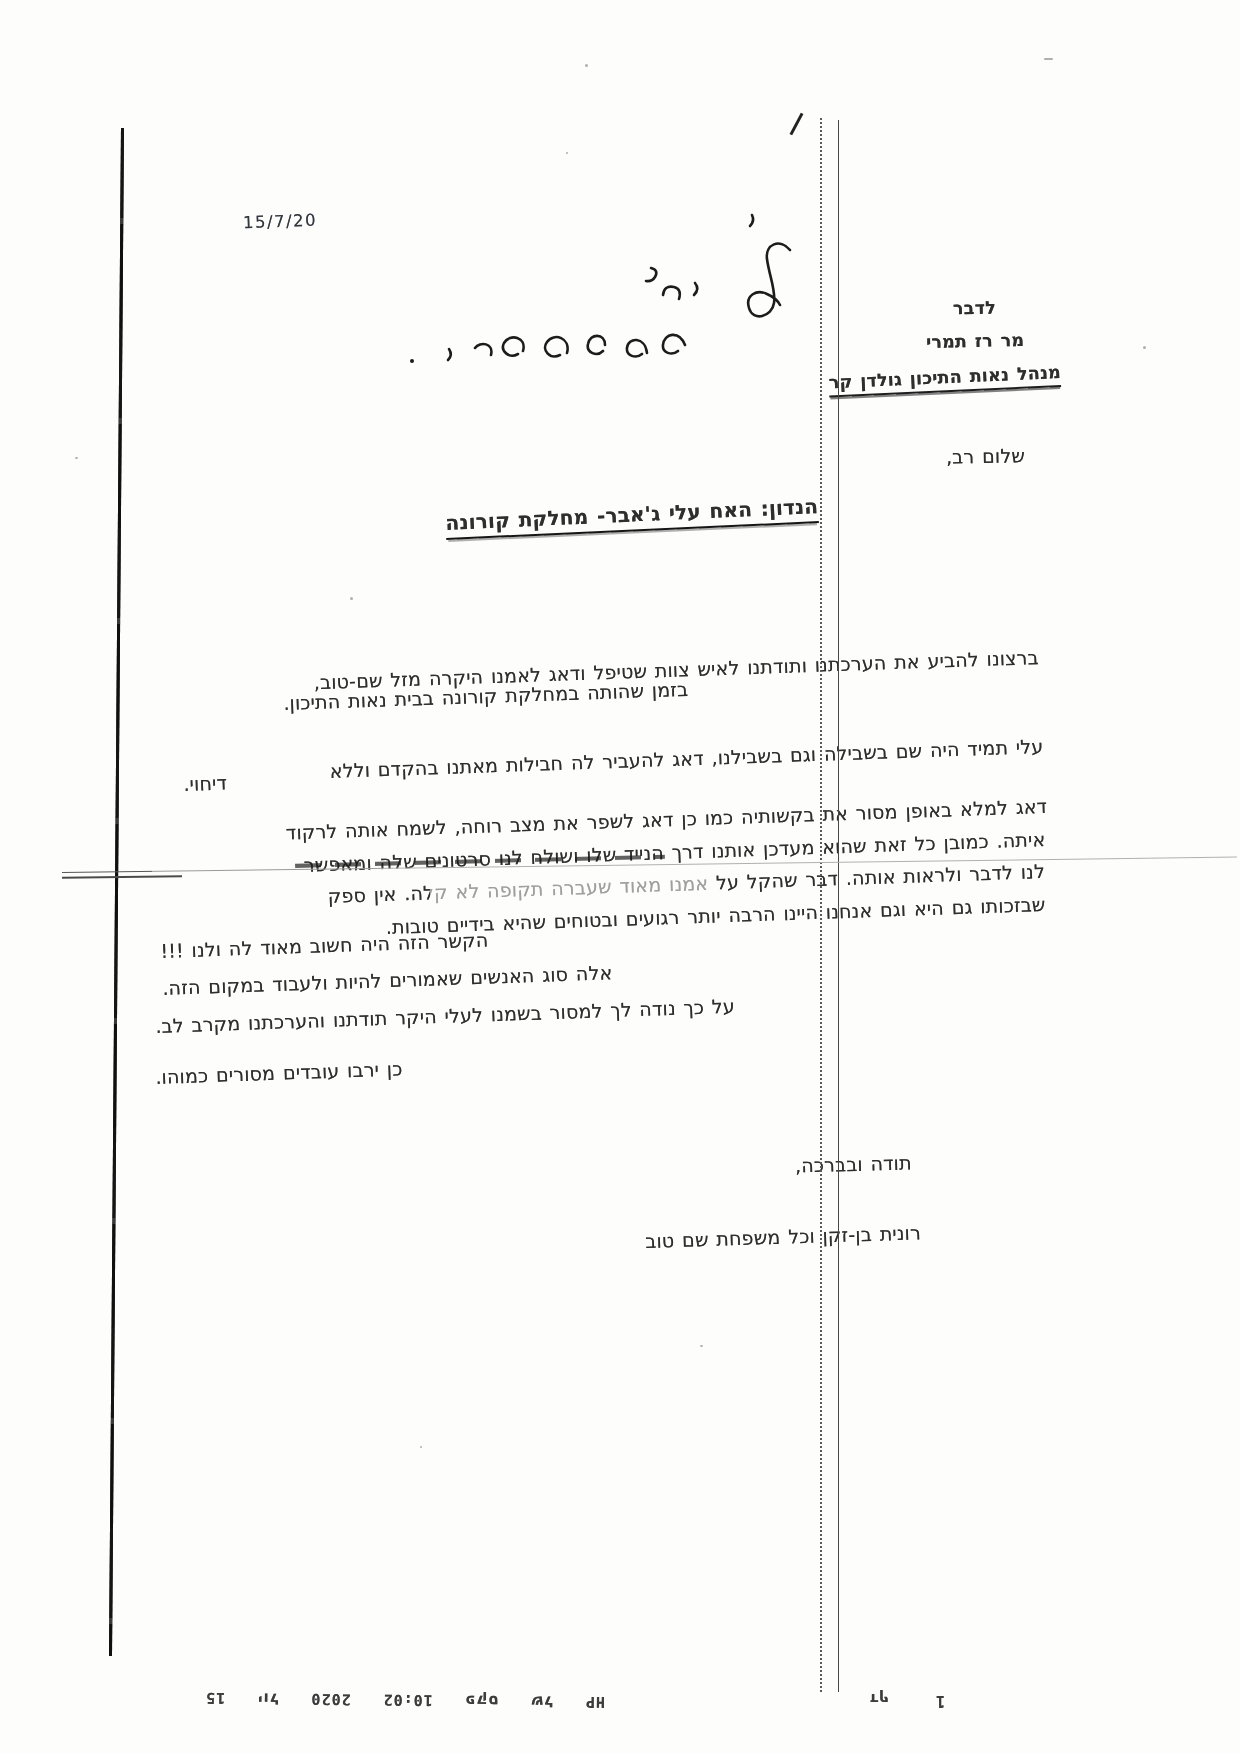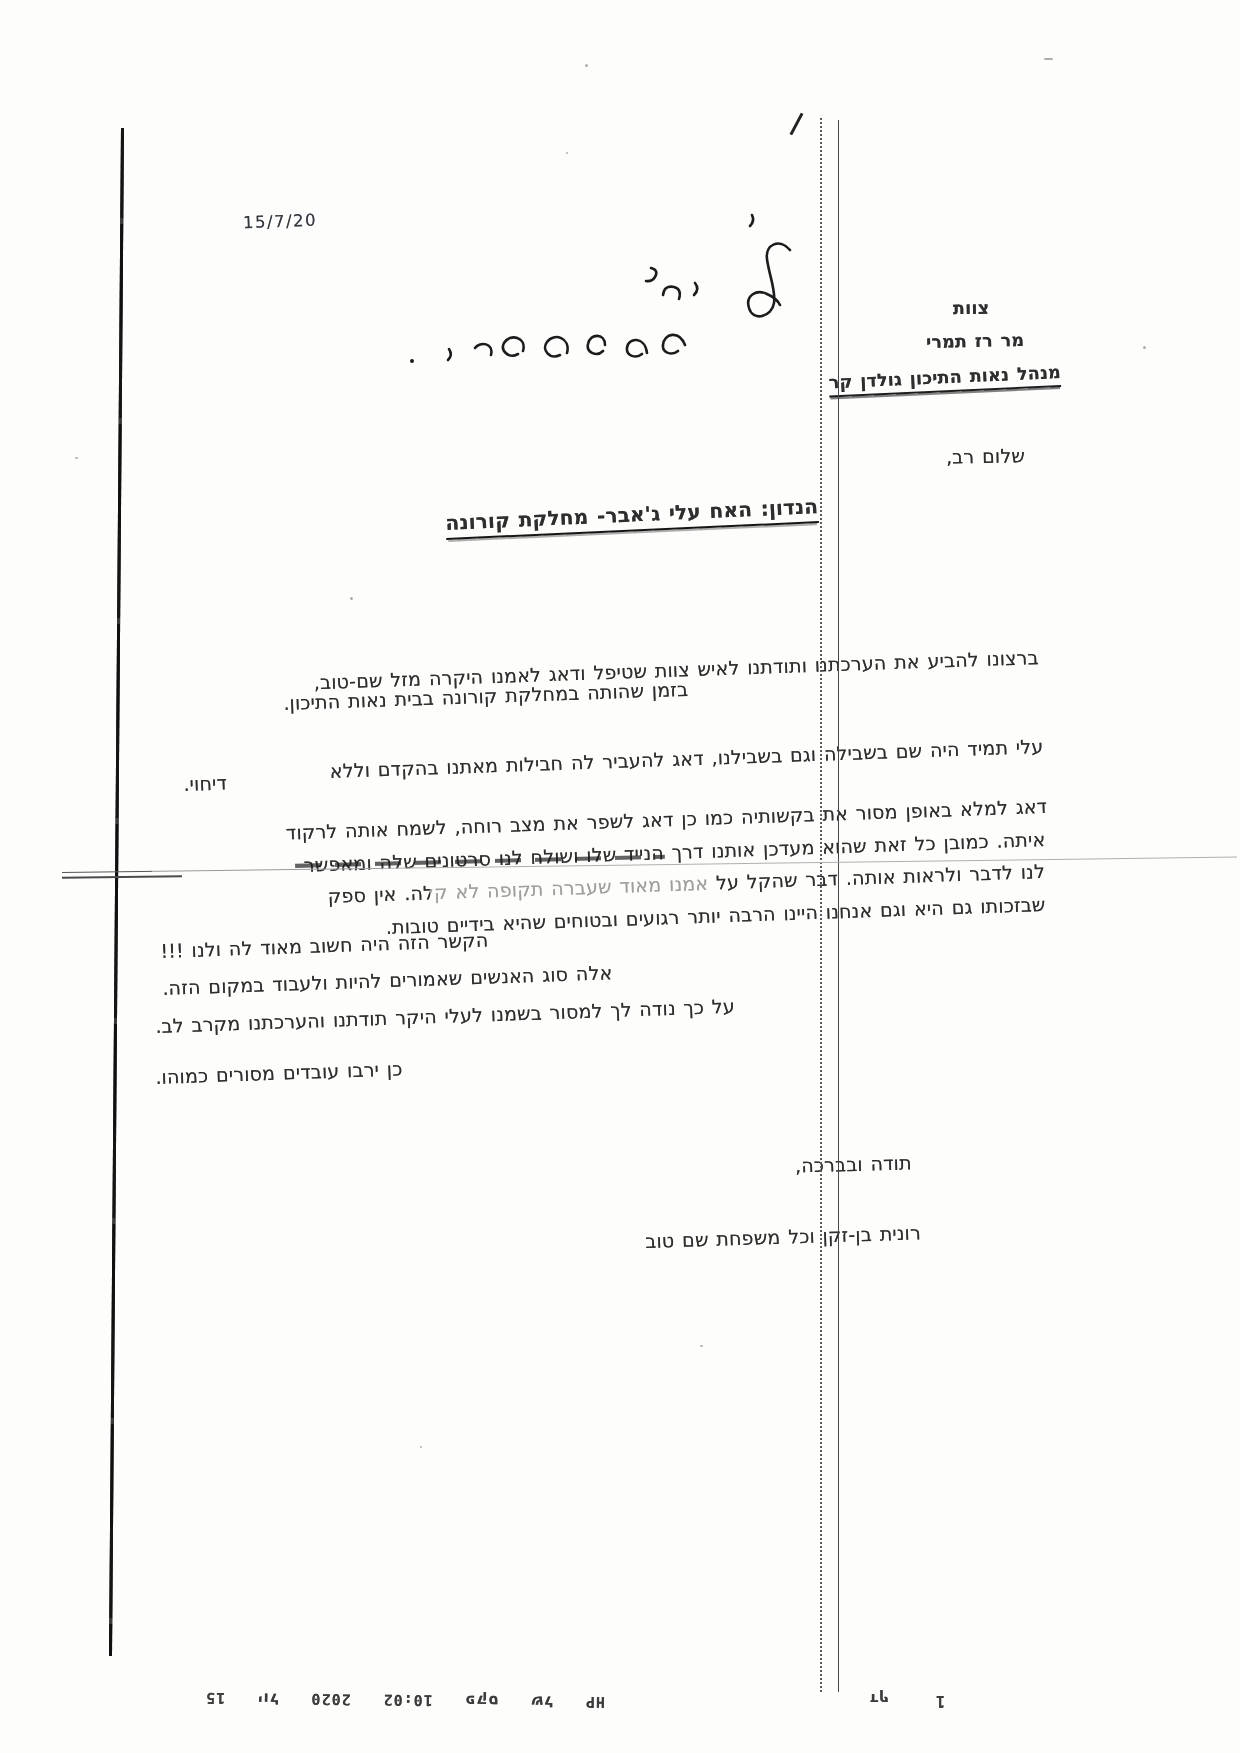--- a/index.html
+++ b/index.html
@@ -119,21 +119,21 @@
       <path d="M256,73 q8,2 4,9 q-3,5 -9,4"></path>
       <path d="M300,88 q5,6 -1,12"></path>
       <path d="M268,100 q1,-10 11,-8 q8,2 5,12"></path>
       <path d="M357,20 q3,6 -2,11"></path>
       <path d="M290,150 C284,135 269,138 268,150 C267,158 277,161 283,156 M252,158 C250,141 233,142 232,153 C231,161 241,164 247,159 M210,150 C210,138 195,138 193,149 C191,158 202,162 208,156 M172,158 C176,143 159,137 152,147 C146,155 155,165 165,160 M128,156 C132,142 115,138 109,148 C105,156 114,164 123,159 M96,160 C99,148 85,146 80,153"></path>
       <path d="M54,154 q4,6 -1,11"></path>
       <circle cx="17" cy="166" r="2" fill="#1c1c1c" stroke="none"></circle>
     </g>
   </svg>
 
-  <div class="txt addr" style="left:953px;top:298px;transform:rotate(-1deg);">צוות</div>
+  <div class="txt addr" style="left:953px;top:298px;transform:rotate(-1deg);">לדבר</div>
   <div class="txt addr" style="left:926px;top:331px;transform:rotate(-1.2deg);">מר רז תמרי</div>
   <div class="txt addr role ra" style="right:180px;top:362px;transform:rotate(-2.6deg);">מנהל נאות התיכון גולדן קר</div>
 
   <div class="txt" style="left:946px;top:445px;transform:rotate(-1deg);">שלום רב,</div>
 
   <div class="txt subject la" style="left:445px;top:511px;transform:rotate(-2.6deg);">הנדון: האח עלי ג'אבר- מחלקת קורונה</div>
 
   <div class="txt ra" style="right:202px;top:646px;">ברצונו להביע את הערכתנו ותודתנו לאיש צוות שטיפל ודאג לאמנו היקרה מזל שם-טוב,</div>
   <div class="txt la" style="left:283px;top:692px;">בזמן שהותה במחלקת קורונה בבית נאות התיכון.</div>
   <div class="txt ra" style="right:197px;top:735px;">עלי תמיד היה שם בשבילה וגם בשבילנו, דאג להעביר לה חבילות מאתנו בהקדם וללא</div>

